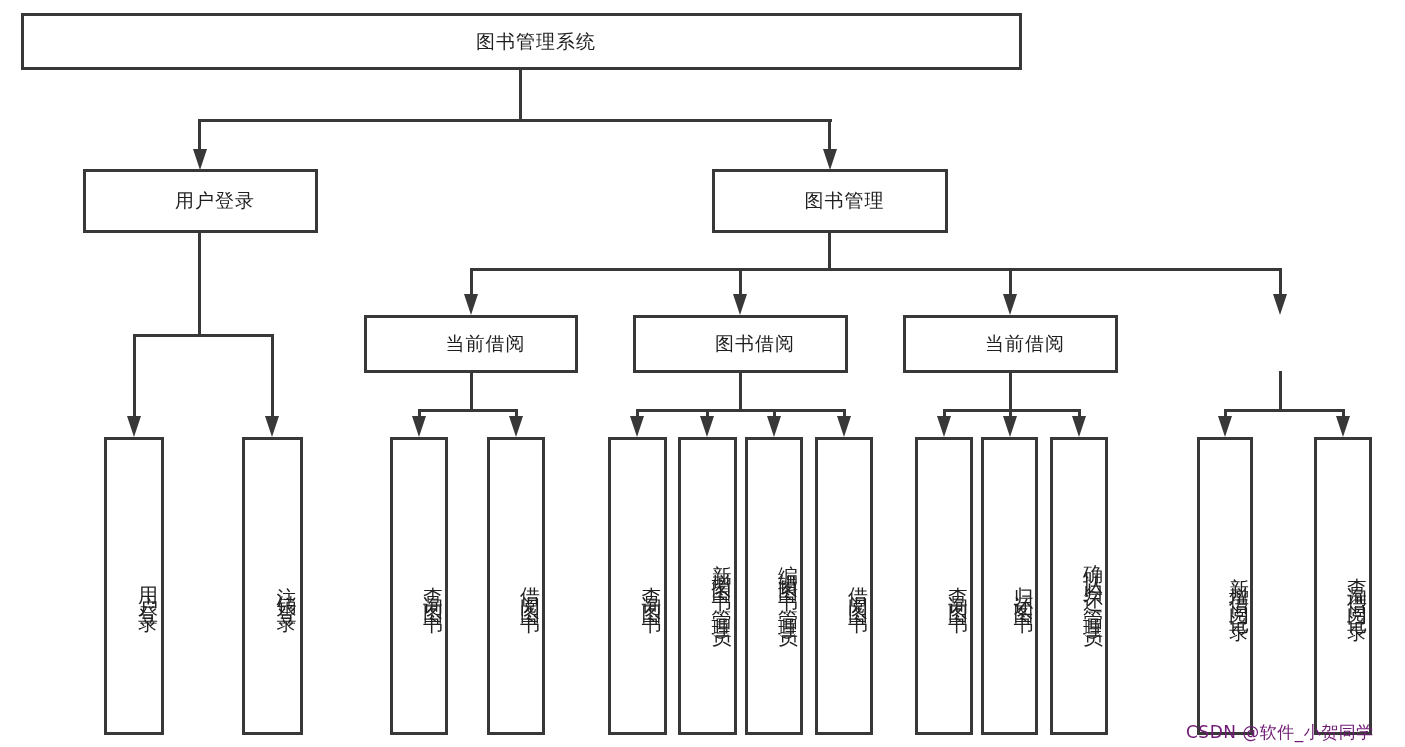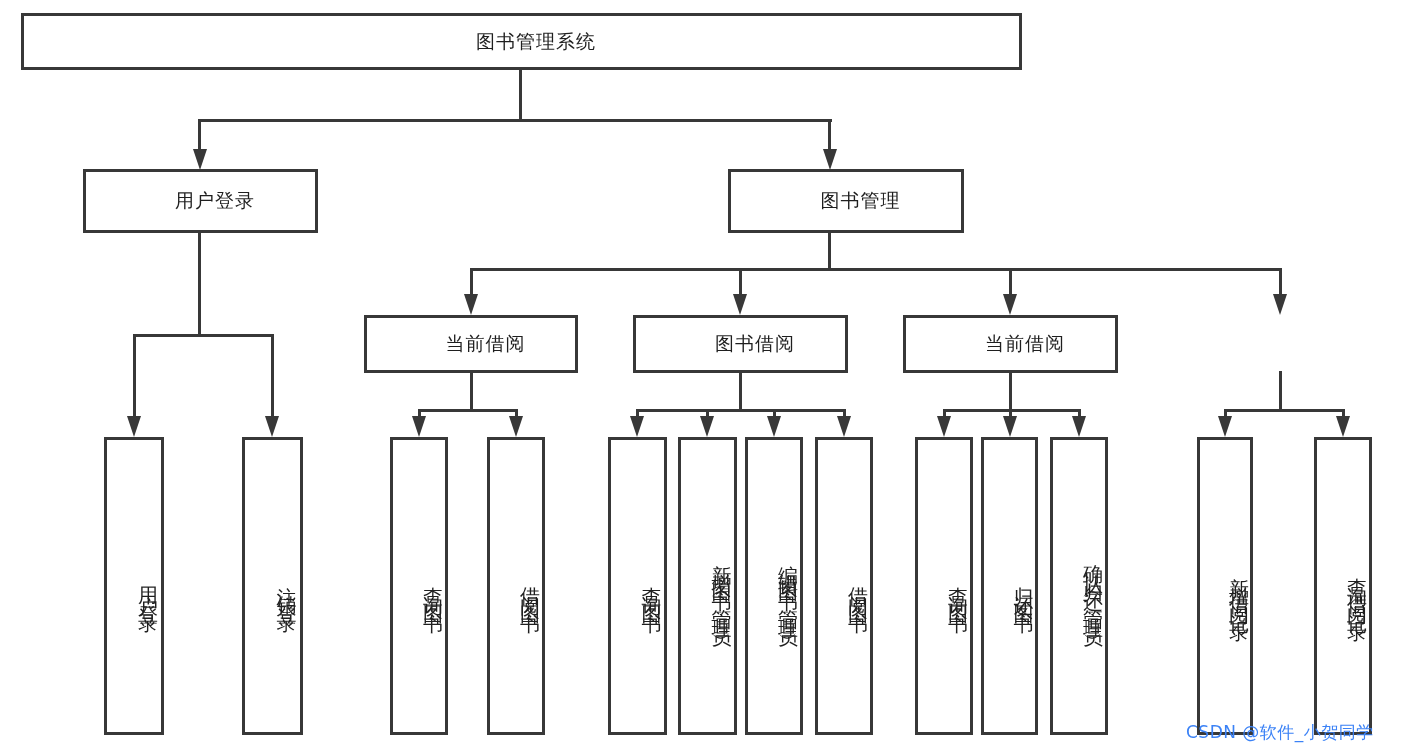--- a/index.html
+++ b/index.html
@@ -22,21 +22,21 @@
   }
   .vline { position:absolute; width:3px; background:#383838; }
   .hline { position:absolute; height:3px; background:#383838; }
   .arrow {
     position:absolute; width:0; height:0;
     border-left:7px solid transparent; border-right:7px solid transparent;
     border-top:21px solid #383838;
   }
   .watermark {
     position:absolute; left:1186px; top:721px;
-    font-size:17px; color:#3b82f6; letter-spacing:0.5px; white-space:nowrap;
+    font-size:17px; color:#701a75; letter-spacing:0.5px; white-space:nowrap;
   }
 </style>
 </head>
 <body>
 
 <div class="canvas">
 
   <div class="box hbox" style="left:21px; top:13px; width:1001px; height:57px;">
     <span>图书管理系统</span>
   </div>
@@ -44,21 +44,21 @@
   <div class="vline" style="left:519px; top:68px; height:53px;"></div>
   <div class="hline" style="left:198px; top:119px; width:634px;"></div>
   <div class="vline" style="left:198px; top:119px; height:33px;"></div>
   <div class="arrow" style="left:193px; top:149px;"></div>
   <div class="vline" style="left:828px; top:119px; height:33px;"></div>
   <div class="arrow" style="left:823px; top:149px;"></div>
 
   <div class="box hbox" style="left:83px; top:169px; width:235px; height:64px;">
     <span>用户登录</span>
   </div>
-  <div class="box hbox" style="left:712px; top:169px; width:236px; height:64px;margin-left:16px;">
+  <div class="box hbox" style="left:712px; top:169px; width:236px; height:64px;">
     <span>图书管理</span>
   </div>
 
   <div class="vline" style="left:198px; top:231px; height:105px;"></div>
   <div class="hline" style="left:133px; top:334px; width:141px;"></div>
   <div class="vline" style="left:133px; top:334px; height:84px;"></div>
   <div class="arrow" style="left:127px; top:416px;"></div>
   <div class="vline" style="left:271px; top:334px; height:84px;"></div>
   <div class="arrow" style="left:265px; top:416px;"></div>
 

